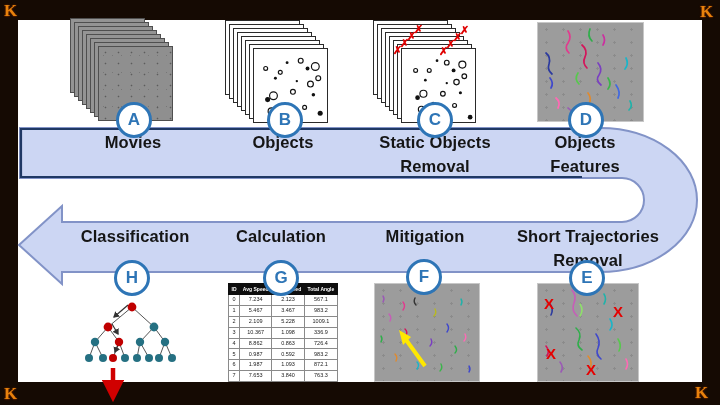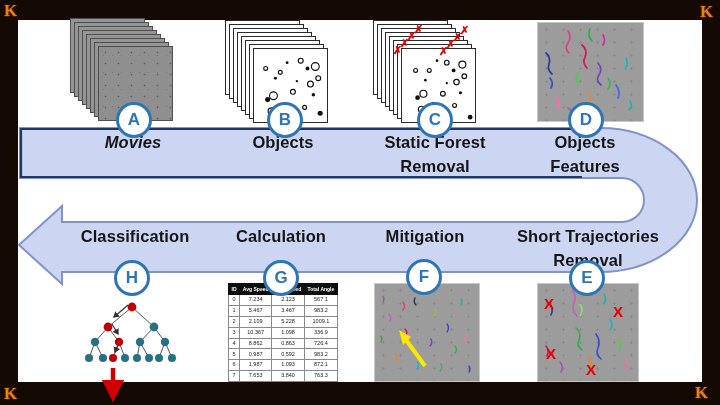--- a/index.html
+++ b/index.html
@@ -324,28 +324,28 @@
       <span class="px" style="left:8px;top:62px;">X</span>
       <span class="px" style="left:48px;top:78px;">X</span>
     </div>
   </div>
 
   <svg class="arrow-svg" viewBox="0 0 720 405">
     <path d="M 20,128 L 600,128 A 97 72 0 0 1 600,272 L 62,272 L 62,284 L 19,245 L 62,206 L 62,222 L 622,222 A 22 22 0 0 0 622,178 L 20,178 Z" fill="#ccd6f3" stroke="#8293c7" stroke-width="2"></path>
     <path d="M 582,129 L 21,129 L 21,177 L 582,177" fill="#ccd6f3" stroke="#1f3864" stroke-width="2.2"></path>
   </svg>
 
-  <div class="lbl" style="left:48px;top:130px;font-style:italic;">
+  <div class="lbl" style="left:48px;top:130px;">
     <div>Movies</div>
   </div>
   <div class="lbl" style="left:198px;top:130px;">
     <div>Objects</div>
   </div>
   <div class="lbl" style="left:350px;top:130px;">
-    <div>Static Forest</div>
+    <div>Static Objects</div>
     <div>Removal</div>
   </div>
   <div class="lbl" style="left:500px;top:130px;">
     <div>Objects</div>
     <div>Features</div>
   </div>
 
   <div class="lbl" style="left:50px;top:224px;">
     <div>Classification</div>
   </div>

